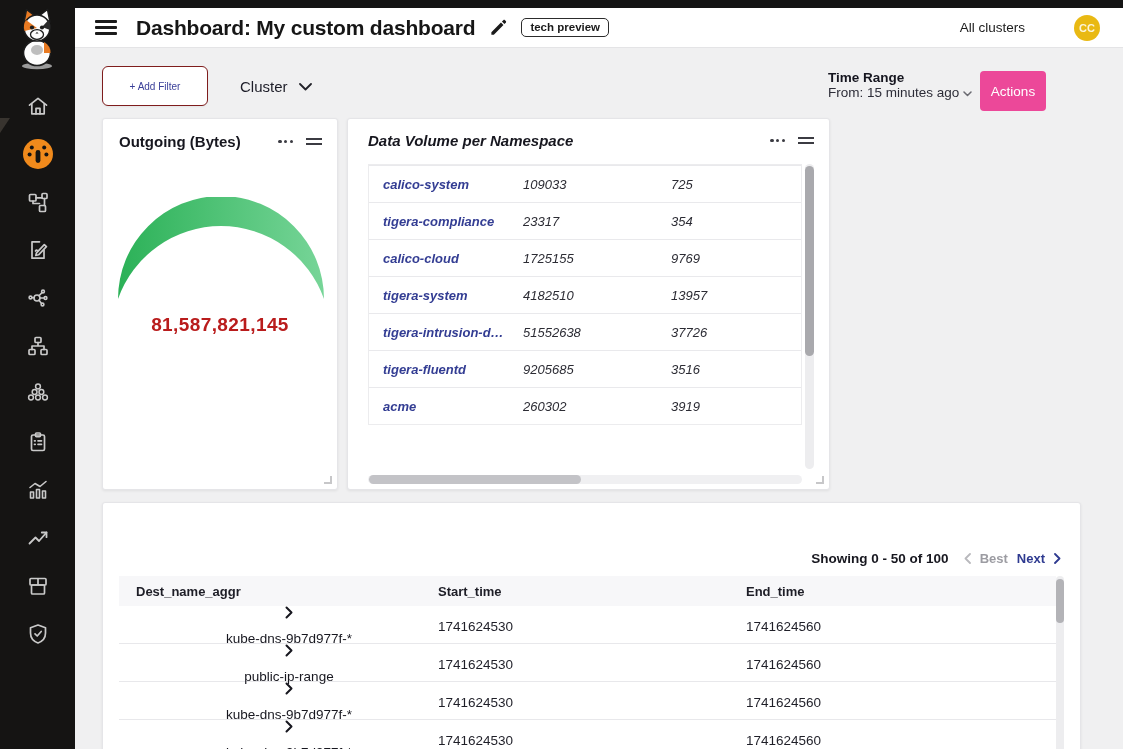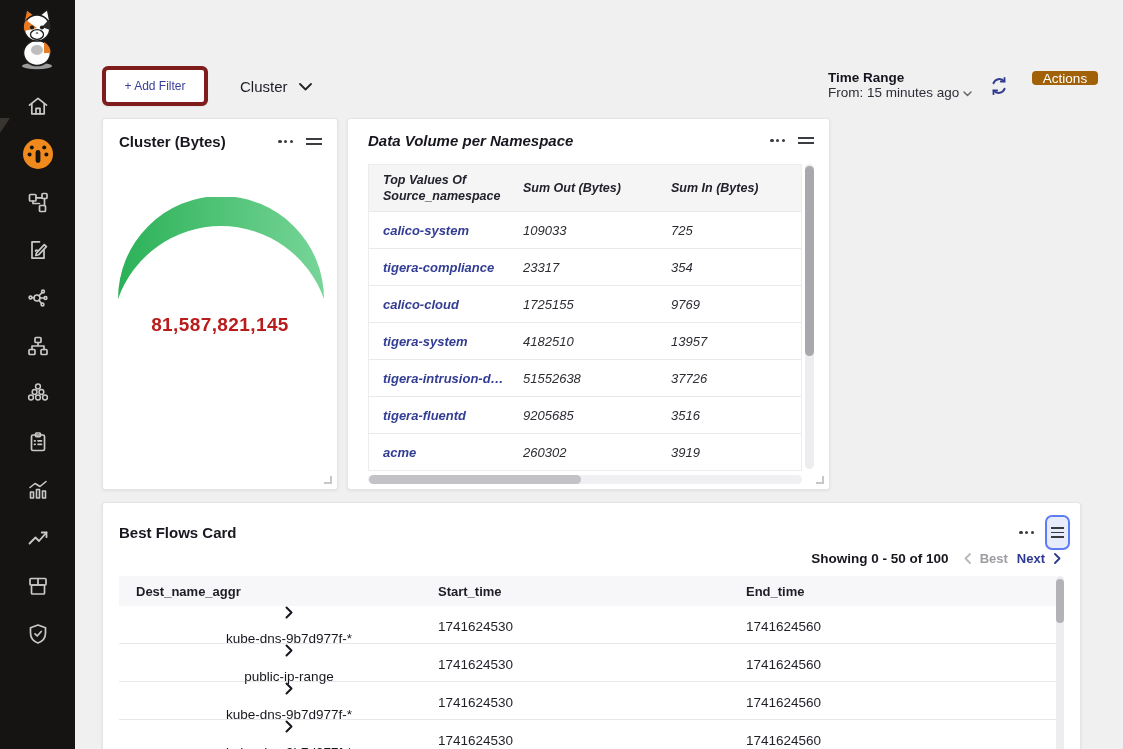--- a/index.html
+++ b/index.html
@@ -28,32 +28,32 @@
   .tech-badge { margin-left:13px; border:1.6px solid #2c2c2c; border-radius:5px; padding:2px 8px 3px;
                 font-size:11.5px; font-weight:600; color:#1b1b1b; background:#fff; }
   .header-spacer { flex:1; }
   .all-clusters { font-size:13.5px; font-weight:500; color:#1b1b1b; margin-right:49px; cursor:pointer; }
   .avatar { width:26px; height:26px; border-radius:50%; background:#e9b913; color:rgba(255,255,255,.85);
             font-size:11px; font-weight:700; display:flex; align-items:center; justify-content:center;
             margin-right:23px; cursor:pointer; }
 
   
   .btn-add-filter { position:absolute; left:102px; top:66px; width:106px; height:40px; background:#fff;
-                    border:4px solid #7f1d1d; border-radius:6px; box-shadow:0 1px 2px rgba(0,0,0,.05);
-                    font-size:12px; font-weight:500; color:#3a3f99; cursor:pointer;
+                    border:1px solid #7f1d1d; border-radius:6px; box-shadow:0 1px 2px rgba(0,0,0,.05);
+                    font-size:10px; font-weight:500; color:#3a3f99; cursor:pointer;
                     display:flex; align-items:center; justify-content:center; }
   .cluster-select { position:absolute; left:240px; top:66px; height:40px; display:flex; align-items:center;
                     gap:11px; cursor:pointer; }
   .cluster-select .lbl { font-size:15px; font-weight:500; color:#1d1d28; }
   .time-range { position:absolute; left:828px; top:70px; }
   .time-range .tr-label { font-size:13.5px; font-weight:700; color:#15151f; }
   .time-range .tr-value { margin-top:0; font-size:13.5px; color:#2d2d38; display:flex; align-items:center; gap:4px; cursor:pointer; }
   .btn-refresh { position:absolute; left:986px; top:74px; width:26px; height:26px; background:transparent;
                  border:none; cursor:pointer; display:flex; align-items:center; justify-content:center; }
-  .btn-actions { position:absolute; left:1032px; top:71px; width:66px; height:14px; background:#a16207;
+  .btn-actions { position:absolute; left:980px; top:71px; width:66px; height:40px; background:#ec4899;
                  color:#fff; font-size:13.5px; font-weight:500; border:none; border-radius:4px; cursor:pointer; }
 
   
   .card { position:absolute; background:#fff; border:1px solid #e5e5e8; border-radius:3px;
           box-shadow:0 1px 3px rgba(0,0,0,.07); }
   .card-title { font-size:15px; font-weight:700; color:#17171f; }
   .card-icons { display:flex; align-items:center; gap:13px; }
   .dots-icon { display:flex; gap:2.5px; cursor:pointer; }
   .dots-icon i { width:3.2px; height:3.2px; border-radius:50%; background:#3b3b42; }
   .drag-icon { display:flex; flex-direction:column; gap:3.5px; cursor:grab; }
@@ -253,20 +253,37 @@
         <span>
           <svg width="24" height="24" viewBox="0 0 24 24" fill="none" stroke="#c9c9c9" stroke-width="1.7" stroke-linecap="round" stroke-linejoin="round">
             <path d="M12 3 L19.5 5.8 V11 C19.5 16 16.5 19.3 12 21 C7.5 19.3 4.5 16 4.5 11 V5.8 Z"></path>
             <path d="M9 11.8 L11.2 14 L15.2 9.5"></path>
           </svg>
         </span>
       </div>
     </div>
   </nav>
 
+  <header class="header">
+    <div class="hamburger">
+        <span></span>
+        <span></span>
+        <span></span>
+      </div>
+    <h1 class="page-title">Dashboard: My custom dashboard</h1>
+    <span class="edit-pencil">
+      <svg width="19" height="19" viewBox="0 0 20 20" fill="#1b1b1b">
+        <path d="M2.5 14.9 L12.6 4.8 l2.6 2.6 L5.1 17.5 H2.5 Z M13.6 3.8 l1.5-1.5 c.5-.5 1.2-.5 1.7 0 l.9 .9 c.5 .5 .5 1.2 0 1.7 l-1.5 1.5 Z"></path>
+      </svg>
+    </span>
+    <span class="tech-badge">tech preview</span>
+    <div class="header-spacer"></div>
+    <span class="all-clusters">All clusters</span>
+    <div class="avatar">CC</div>
+  </header>
 
   <button class="btn-add-filter">+ Add Filter</button>
   <div class="cluster-select">
     <span class="lbl">Cluster</span>
     <span>
       <svg width="13" height="8" viewBox="0 0 13 8" fill="none" stroke="#22222a" stroke-width="1.8" stroke-linecap="round" stroke-linejoin="round">
           <path d="M1 1 L6.5 6.5 L12 1"></path>
         </svg>
     </span>
   </div>
@@ -288,21 +305,21 @@
         <path d="M15.5 1.8 L15.6 5.6 L11.8 5.5" stroke-width="1.8"></path>
         <path d="M15.5 12.8 A6.3 6.3 0 0 1 4.8 14.7"></path>
         <path d="M4.5 18.2 L4.4 14.4 L8.2 14.5" stroke-width="1.8"></path>
       </svg>
     </span>
   </button>
   <button class="btn-actions">Actions</button>
 
   <section class="card gauge-card">
     <div class="card-head">
-      <span class="card-title">Cluster (Bytes)</span>
+      <span class="card-title">Outgoing (Bytes)</span>
       <span class="card-icons">
         <span class="dots-icon">
             <i></i>
             <i></i>
             <i></i>
           </span>
         <span class="drag-icon">
             <i></i>
             <i></i>
           </span>
@@ -330,25 +347,20 @@
             <i></i>
             <i></i>
           </span>
         <span class="drag-icon">
             <i></i>
             <i></i>
           </span>
       </span>
     </div>
     <div class="ns-table">
-      <div class="ns-hrow">
-        <div class="hcell">Top Values Of Source_namespace</div>
-        <div class="hcell">Sum Out (Bytes)</div>
-        <div class="hcell">Sum In (Bytes)</div>
-      </div>
       <div class="ns-row">
         <div class="cell"><span class="ns-link">calico-system</span></div>
         <div class="cell">109033</div>
         <div class="cell">725</div>
       </div>
       <div class="ns-row">
         <div class="cell"><span class="ns-link">tigera-compliance</span></div>
         <div class="cell">23317</div>
         <div class="cell">354</div>
       </div>
@@ -381,35 +393,20 @@
     <div class="vsb ns-vsb">
         <div class="thumb"></div>
       </div>
     <div class="ns-hsb">
         <div class="thumb"></div>
       </div>
     <div class="resize-handle"></div>
   </section>
 
   <section class="card flows-card">
-    <div class="card-head">
-      <span class="card-title">Best Flows Card</span>
-      <span class="flows-head-icons">
-        <span class="dots-icon">
-            <i></i>
-            <i></i>
-            <i></i>
-          </span>
-        <span class="drag-btn">
-            <i></i>
-            <i></i>
-            <i></i>
-          </span>
-      </span>
-    </div>
     <div class="flows-pagination">
       <span class="showing-text">Showing 0 - 50 of 100</span>
       <span class="pg-chev">
         <svg width="7" height="11" viewBox="0 0 7 11" fill="none" stroke="#b9b9bd" stroke-width="1.8" stroke-linecap="round" stroke-linejoin="round">
             <path d="M6 1 L1.5 5.5 L6 10"></path>
           </svg>
       </span>
       <span class="prev-label">Best</span>
       <span class="next-label">Next</span>
       <span class="pg-chev">

